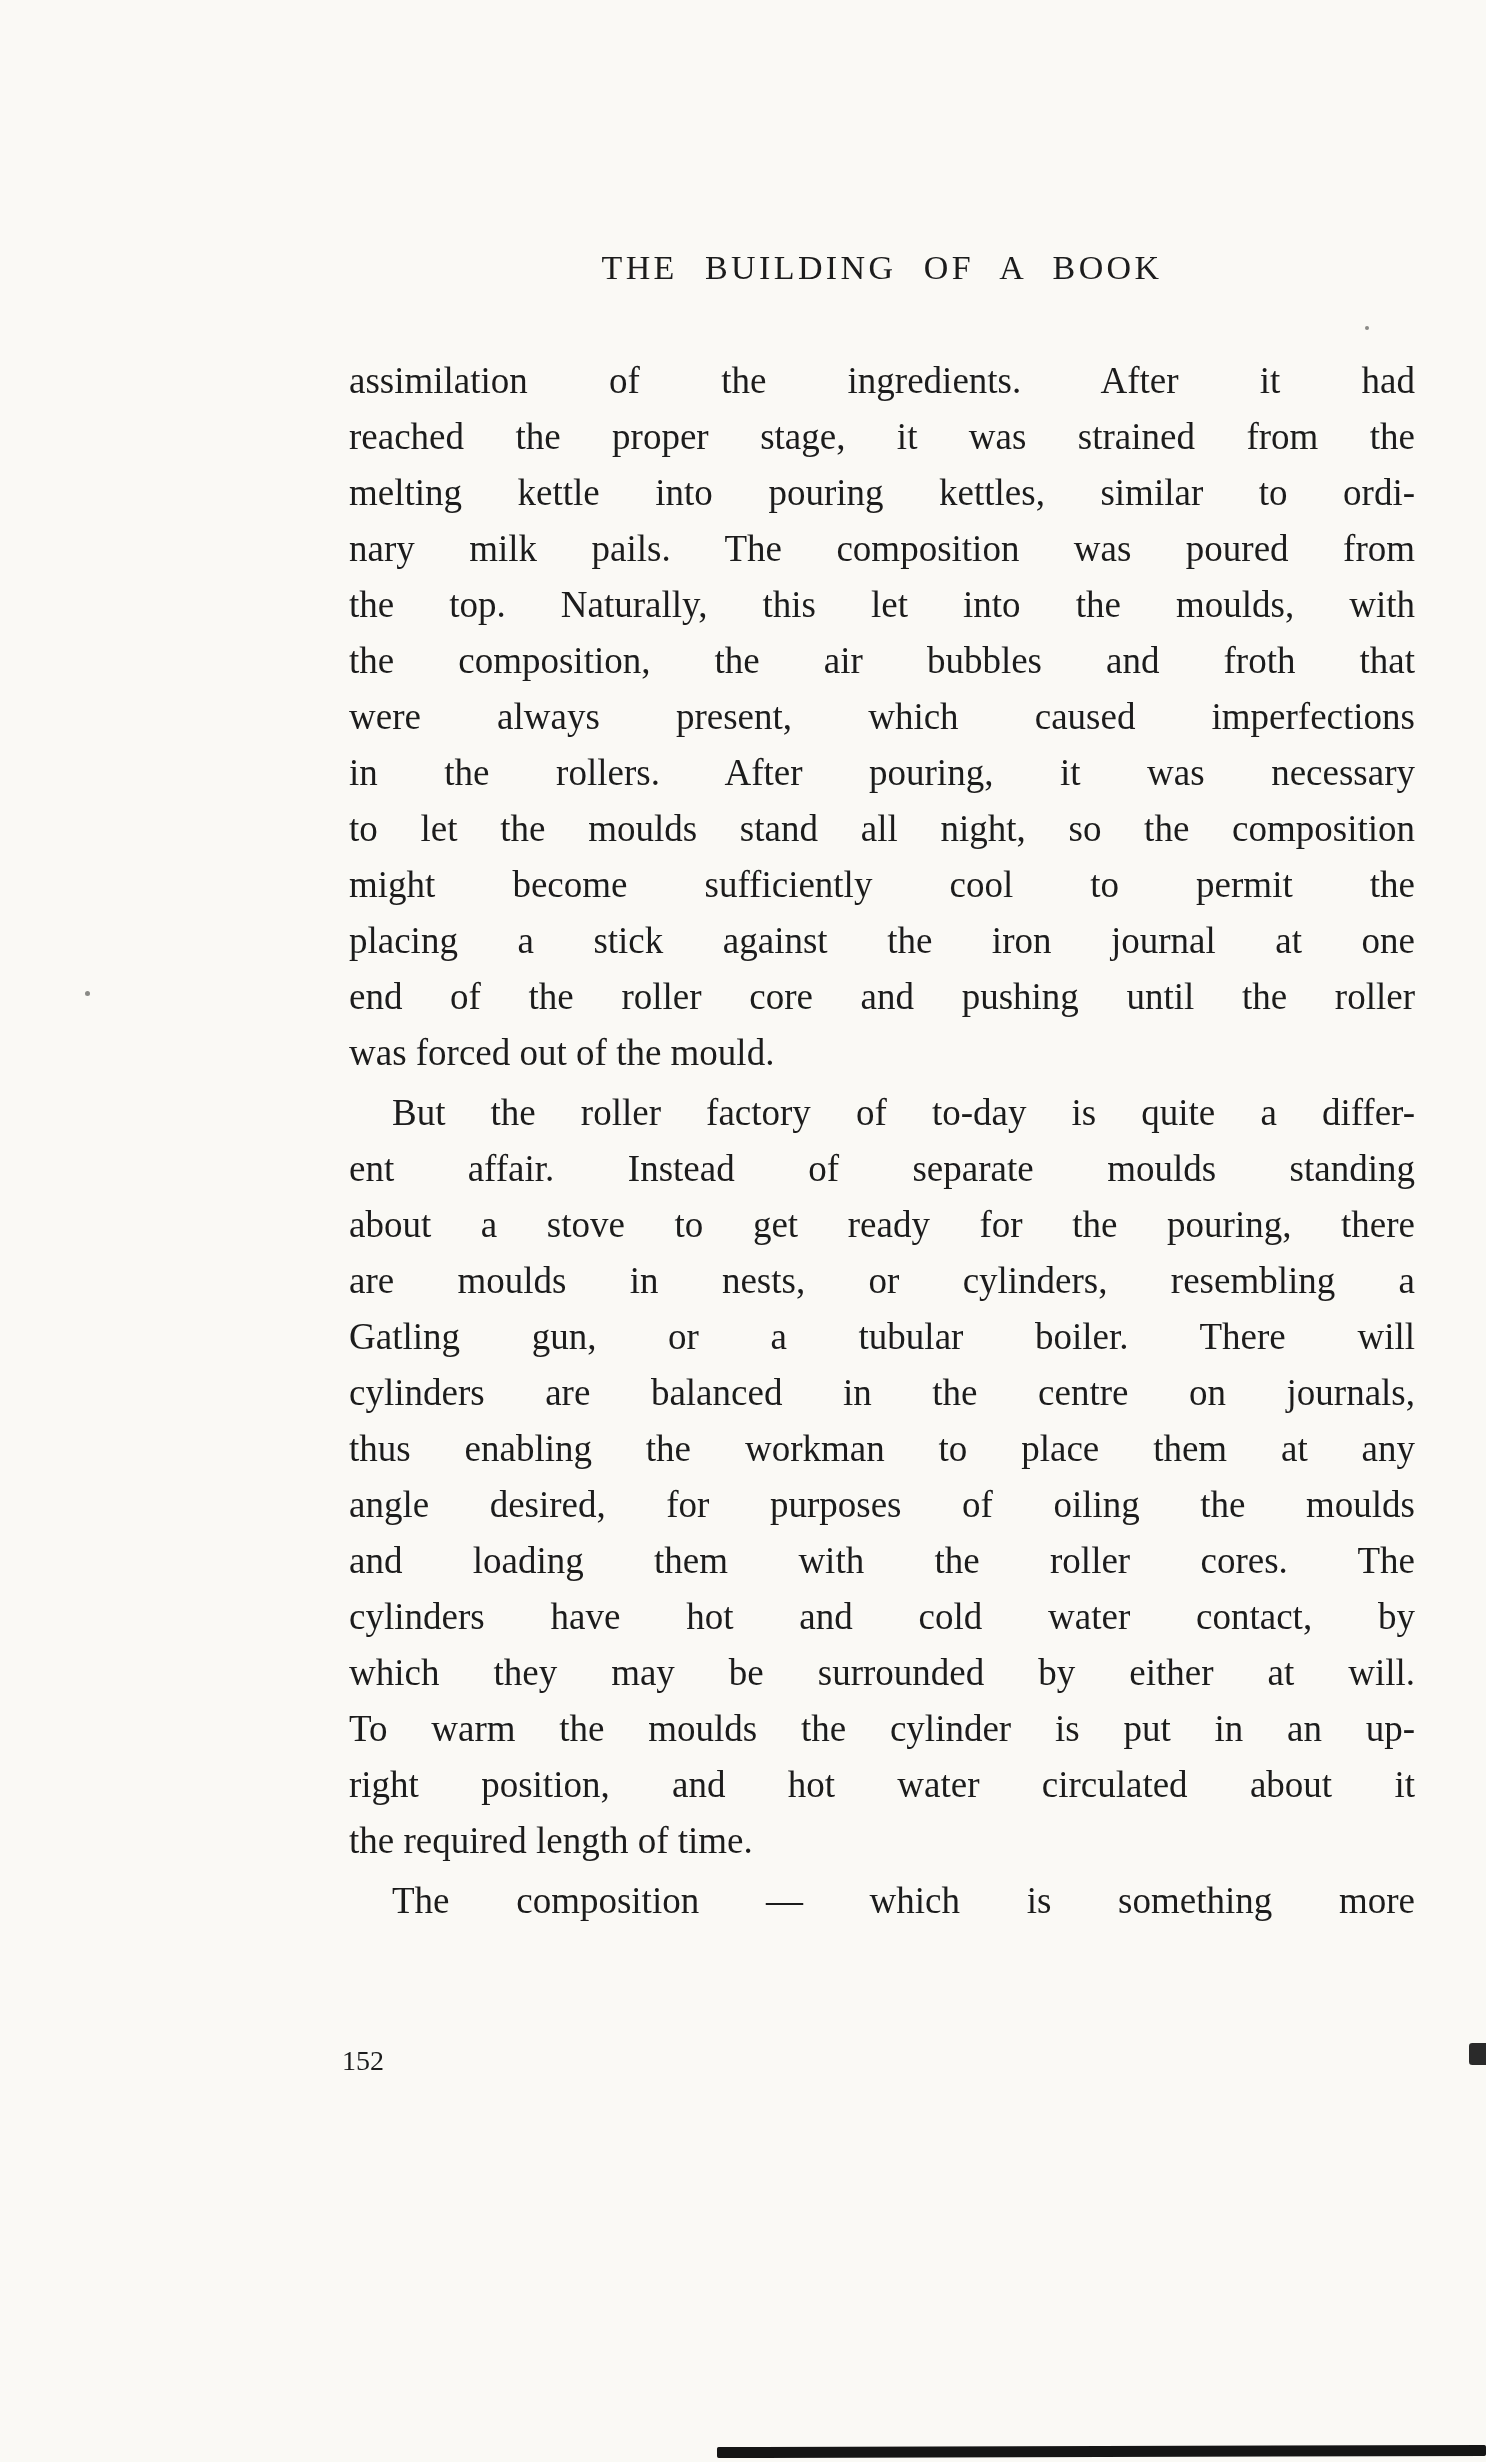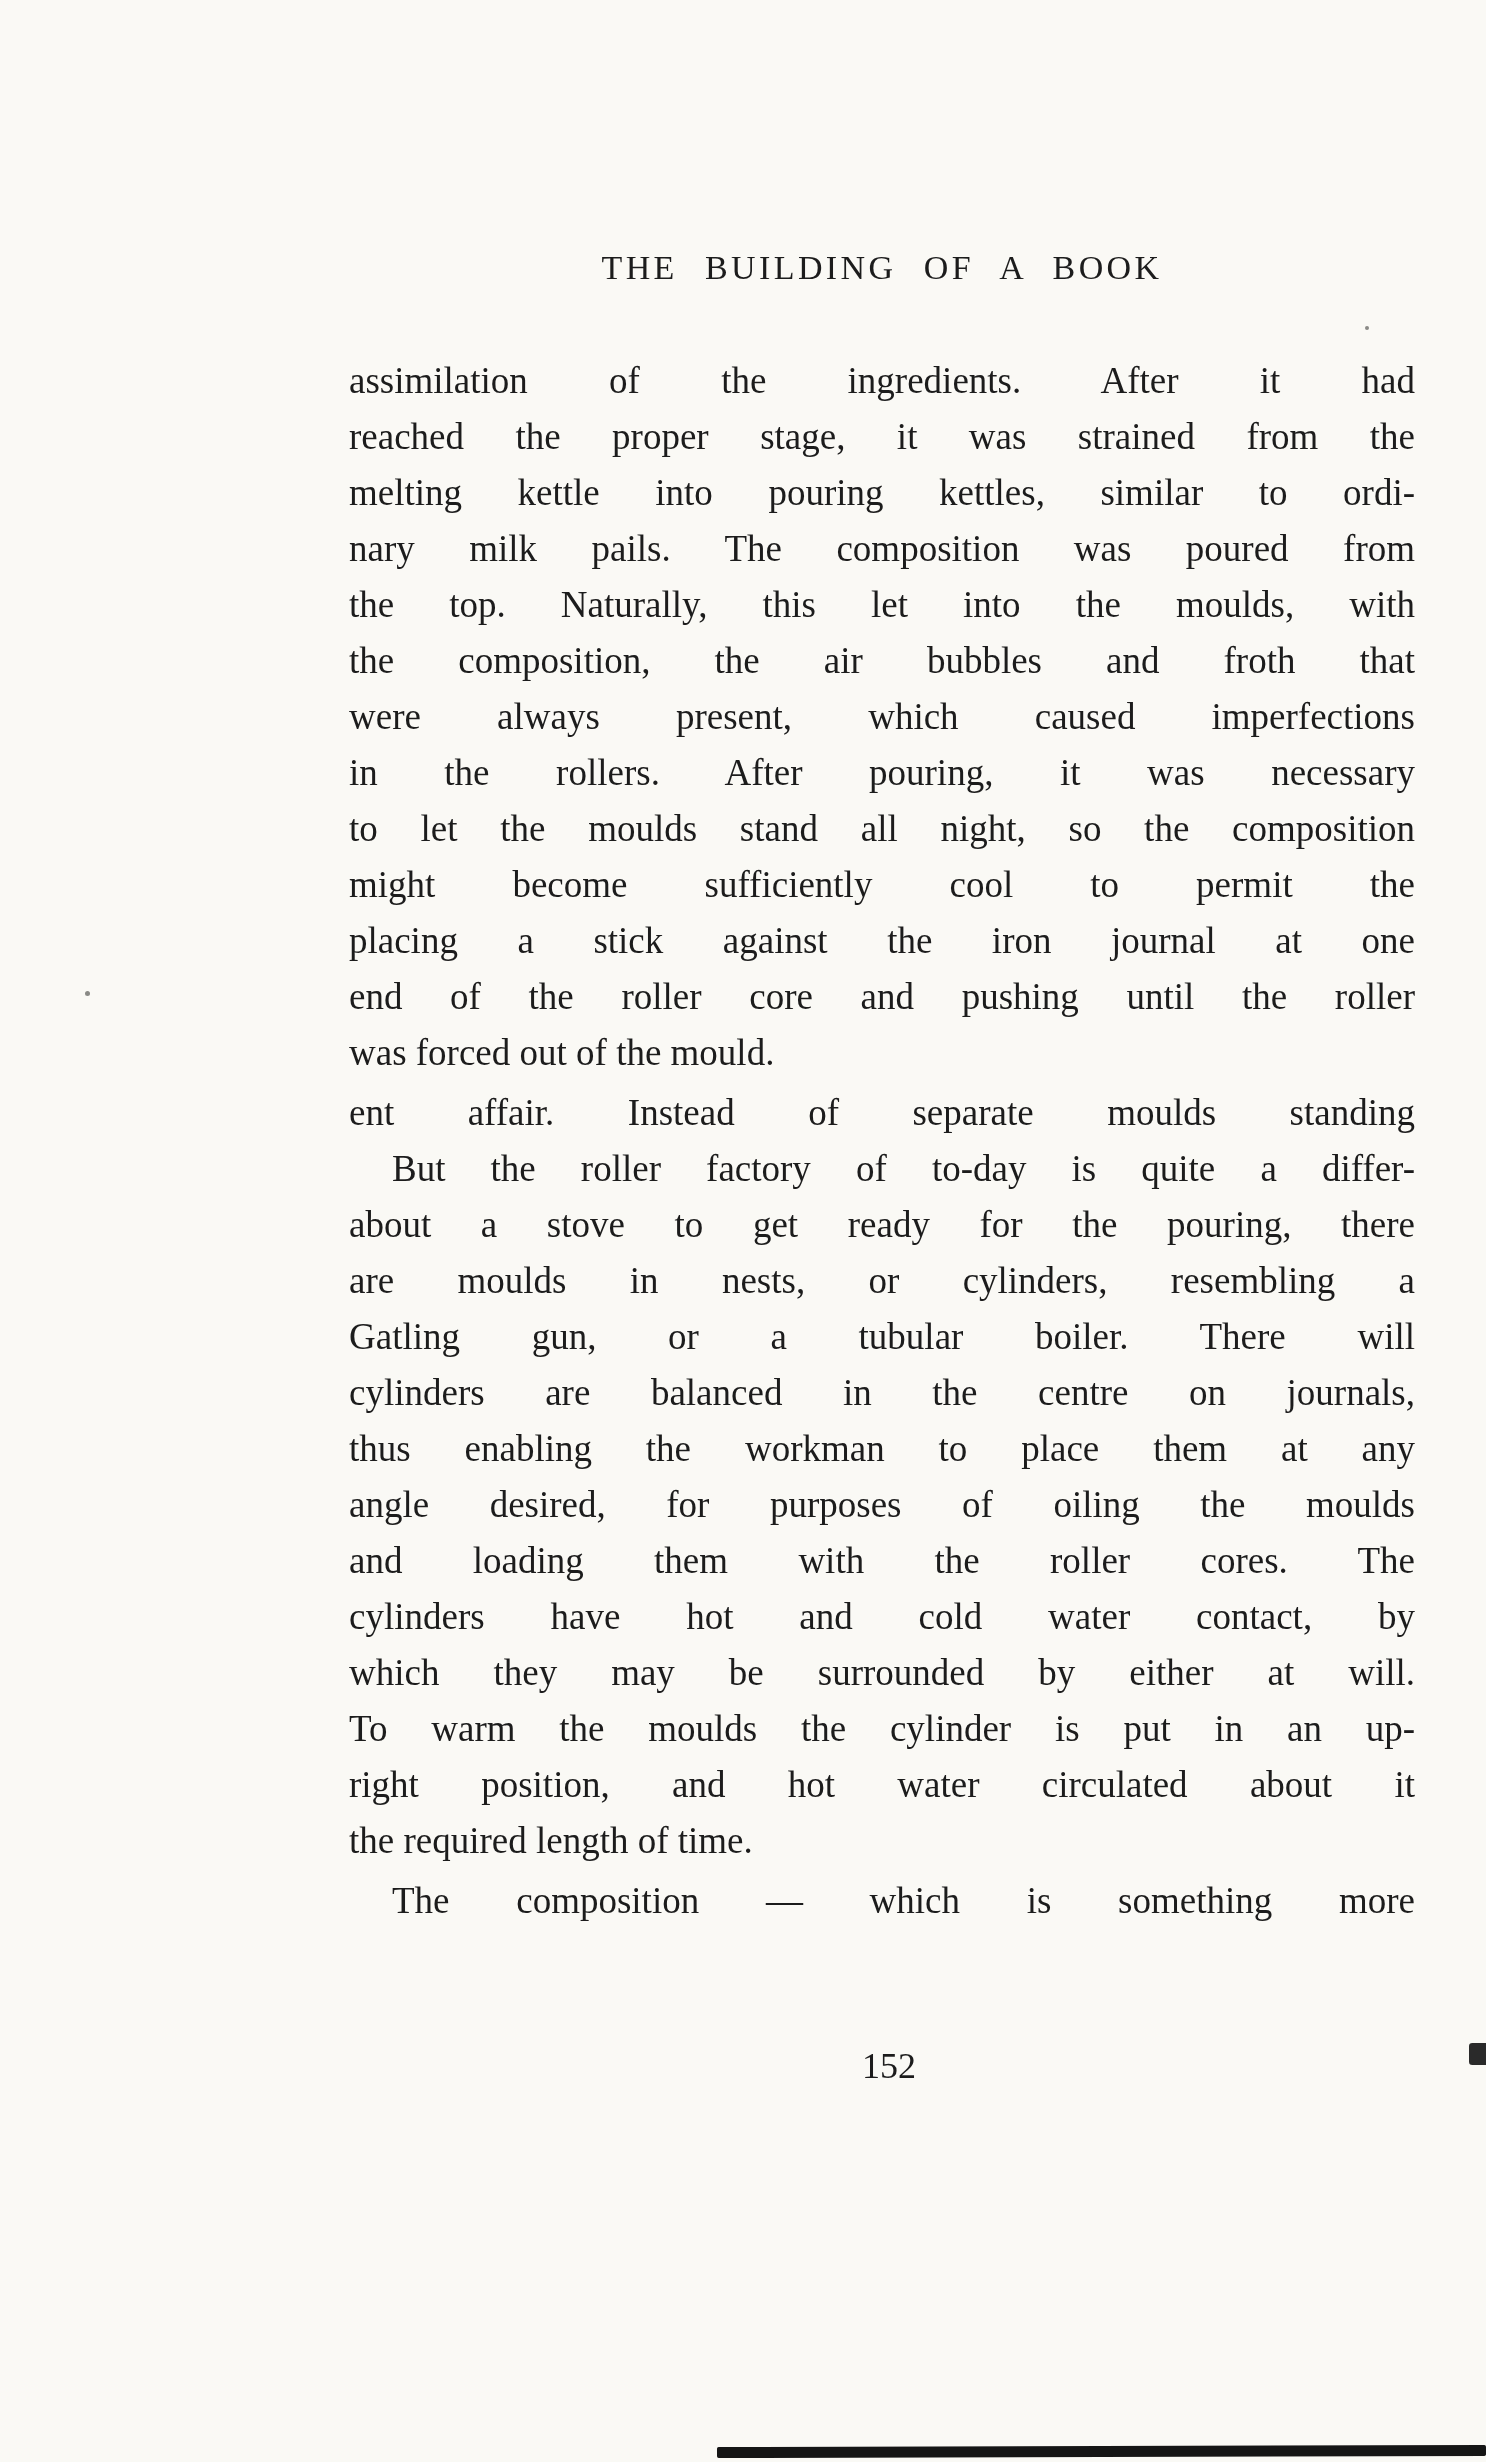--- a/index.html
+++ b/index.html
@@ -48,24 +48,24 @@
   }
   .line.last {
     text-align-last: left;
   }
   .line.indent {
     text-indent: 43px;
   }
   .page-number {
     position: absolute;
     top: 2045px;
-    left: 352px;
+    left: 342px;
     width: 1074px;
-    text-align: center;
-    font-size: 36px;
+    text-align: left;
+    font-size: 28px;
   }
   
   .artifact-bottom-bar {
     position: absolute;
     left: 717px;
     right: 0;
     bottom: 5px;
     height: 10.8px;
     background: #151515;
     border-radius: 1.7px;
@@ -104,22 +104,22 @@
         <div class="line">the composition, the air bubbles and froth that</div>
         <div class="line">were always present, which caused imperfections</div>
         <div class="line">in the rollers. After pouring, it was necessary</div>
         <div class="line">to let the moulds stand all night, so the composition</div>
         <div class="line">might become sufficiently cool to permit the</div>
         <div class="line">placing a stick against the iron journal at one</div>
         <div class="line">end of the roller core and pushing until the roller</div>
         <div class="line last">was forced out of the mould.</div>
       </div>
       <div class="paragraph">
+        <div class="line indent">But the roller factory of to-day is quite a differ-</div>
         <div class="line">ent affair. Instead of separate moulds standing</div>
-        <div class="line indent">But the roller factory of to-day is quite a differ-</div>
         <div class="line">about a stove to get ready for the pouring, there</div>
         <div class="line">are moulds in nests, or cylinders, resembling a</div>
         <div class="line">Gatling gun, or a tubular boiler. There will</div>
         <div class="line">cylinders are balanced in the centre on journals,</div>
         <div class="line">thus enabling the workman to place them at any</div>
         <div class="line">angle desired, for purposes of oiling the moulds</div>
         <div class="line">and loading them with the roller cores. The</div>
         <div class="line">cylinders have hot and cold water contact, by</div>
         <div class="line">which they may be surrounded by either at will.</div>
         <div class="line">To warm the moulds the cylinder is put in an up-</div>

